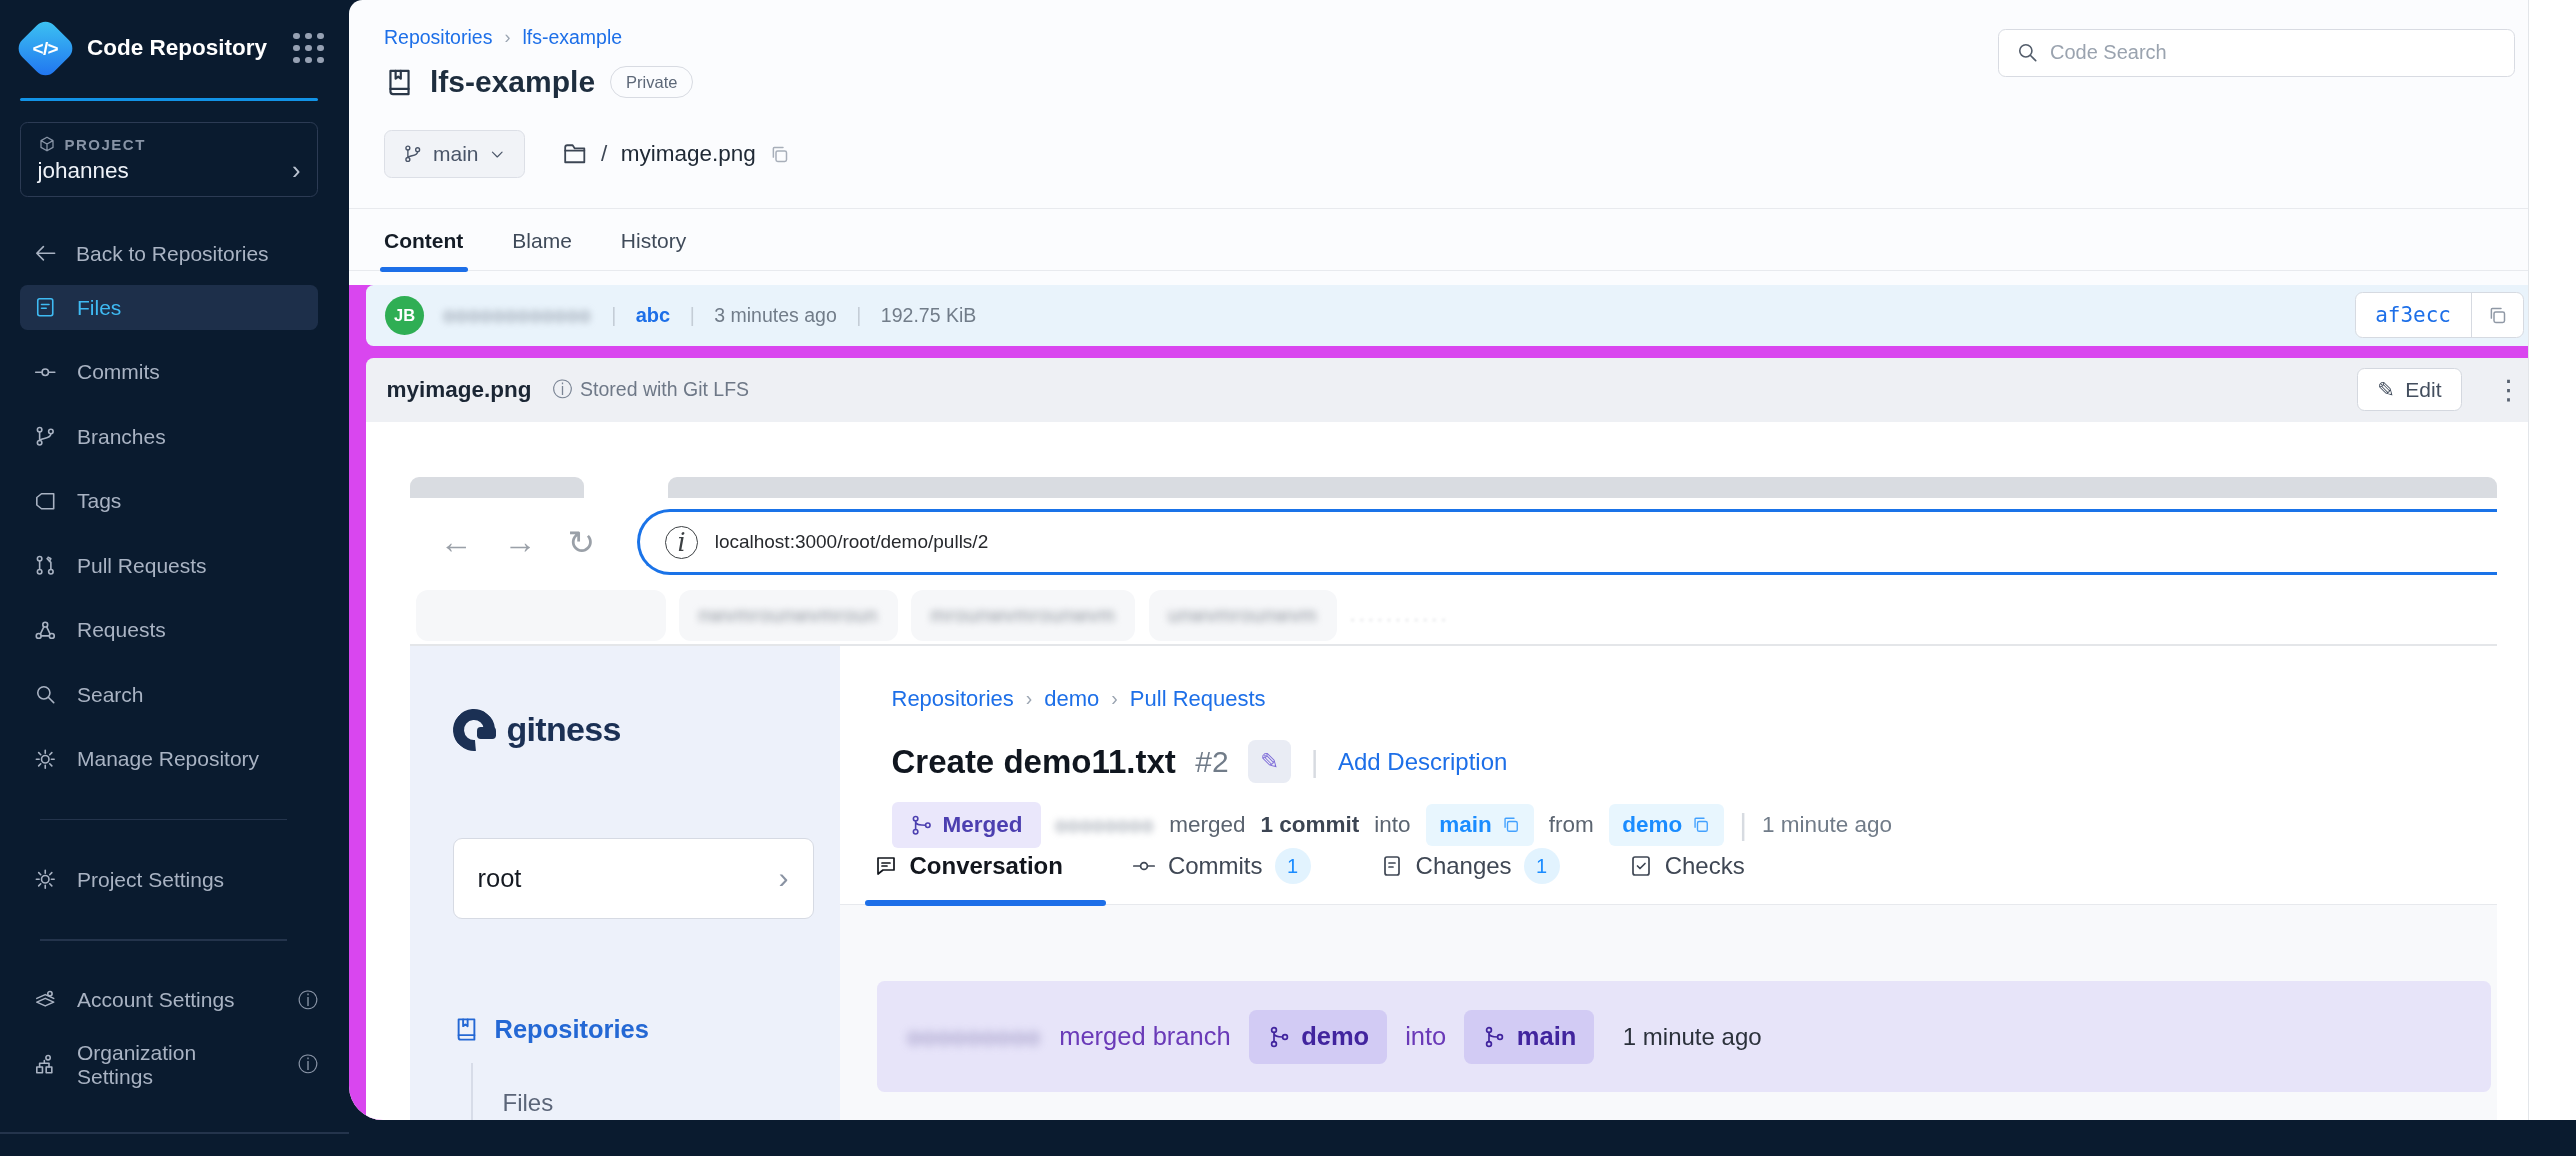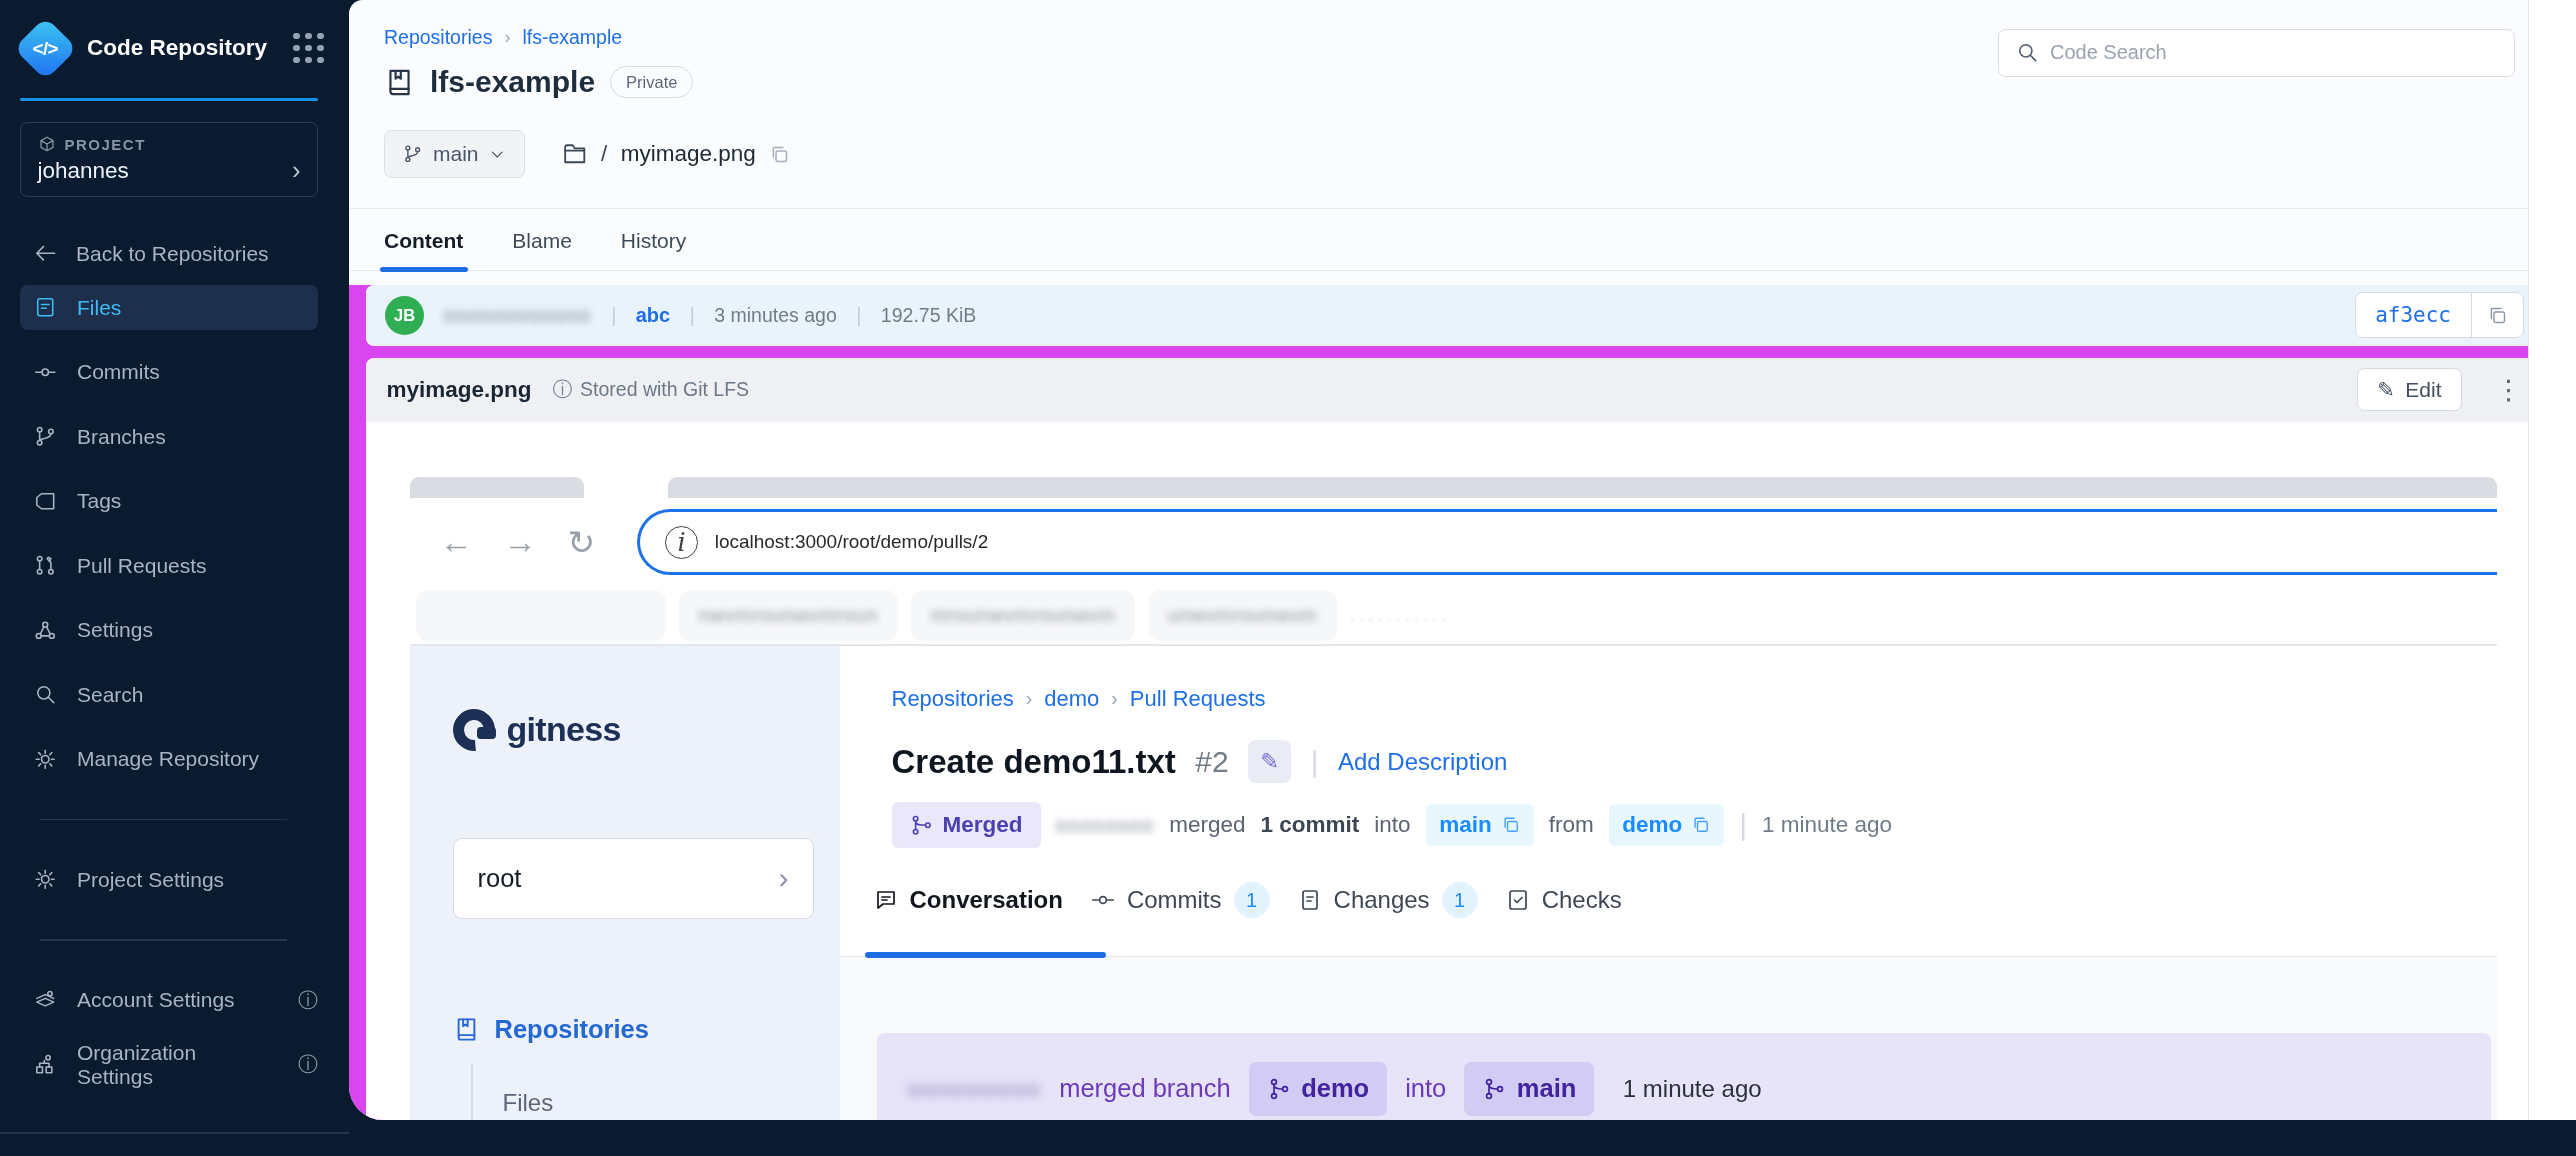--- a/index.html
+++ b/index.html
@@ -116,21 +116,21 @@
   .gnum{font-size:30px;color:#717c89}
   .pencil-chip{width:43px;height:43px;background:#e9ecf4;border-radius:7.5px;display:flex;align-items:center;justify-content:center;color:#7b68d8;font-size:22.5px;cursor:pointer}
   .thin-sep{color:#d7dbe1;font-size:30px;font-weight:100}
   .add-desc{font-size:24px;color:#1d6fe8;cursor:pointer}
   .gstatus{display:flex;align-items:center;gap:15px;margin-top:19px}
   .merged-badge{display:flex;align-items:center;gap:10.5px;height:46px;background:#eae7fb;border-radius:6px;padding:0 18px;color:#4c3fb0;font-size:22.5px;font-weight:bold}
   .gs-txt{font-size:22.5px;color:#5b6470}
   .gs-bold{font-size:22.5px;color:#3c4553;font-weight:bold}
   .branch-chip{display:flex;align-items:center;gap:9px;height:42px;background:#e8f6fe;border-radius:6px;padding:0 13.5px;color:#1a8cff;font-size:22.5px;font-weight:bold;cursor:pointer}
   .branch-chip .cp{color:#1a8cff;opacity:.8}
-  .gtabs{margin-top:34px;display:flex;align-items:center;gap:28px;padding:0 0 38px 34px;border-bottom:1.5px solid #e7e9ed;position:relative}
+  .gtabs{display:flex;align-items:center;gap:69px;padding:0 0 20px 34px;border-bottom:1.5px solid #e7e9ed;position:relative}
   .gtab{display:flex;align-items:center;gap:12px;font-size:24px;color:#3f4754;cursor:pointer}
   .gtab.active{font-weight:bold;color:#12161d}
   .gtab-underline{position:absolute;left:25.5px;bottom:-1.5px;width:241px;height:5.2px;background:#1d6fe8;border-radius:3px}
   .cnt-badge{width:36px;height:36px;border-radius:50%;background:#e2f3fe;color:#1a8cff;font-size:20px;display:flex;align-items:center;justify-content:center}
   .gconv{flex:1;background:#f8f9fb;padding-top:76px}
   .gbanner{margin:0 6px 0 37px;height:111px;background:#e7e4f9;border-radius:7.5px;display:flex;align-items:center;padding:0 31px;gap:18px}
   .banner-blur{filter:blur(4.5px);color:#8d86b8;font-size:24px;letter-spacing:1.5px;user-select:none}
   .banner-txt{font-size:25.5px;color:#6a3ab8}
   .banner-chip{display:flex;align-items:center;gap:10.5px;height:54px;background:#d2cbf4;border-radius:7.5px;padding:0 18px;color:#41249e;font-size:25.5px;font-weight:bold;cursor:pointer}
   .banner-time{font-size:24px;color:#2b313b;margin-left:10.5px}
@@ -231,21 +231,21 @@
       </div>
       <div class="nav-item">
         <span class="ic">
             <svg class="sic" width="22.5" height="22.5" viewBox="0 0 24 24">
               <circle cx="12" cy="6" r="2.6"></circle>
               <circle cx="5" cy="18" r="2.6"></circle>
               <circle cx="19" cy="18" r="2.6"></circle>
               <path d="M10.6 8.2L7 15.5M13.4 8.2L17 15.5M8 18h8"></path>
             </svg>
           </span>
-        <span>Settings</span>
+        <span>Requests</span>
       </div>
       <div class="nav-item">
         <span class="ic">
             <svg class="sic" width="22.5" height="22.5" viewBox="0 0 24 24">
               <circle cx="10.5" cy="10.5" r="6.5"></circle>
               <path d="M15.5 15.5L21 21"></path>
             </svg>
           </span>
         <span>Search</span>
       </div>

